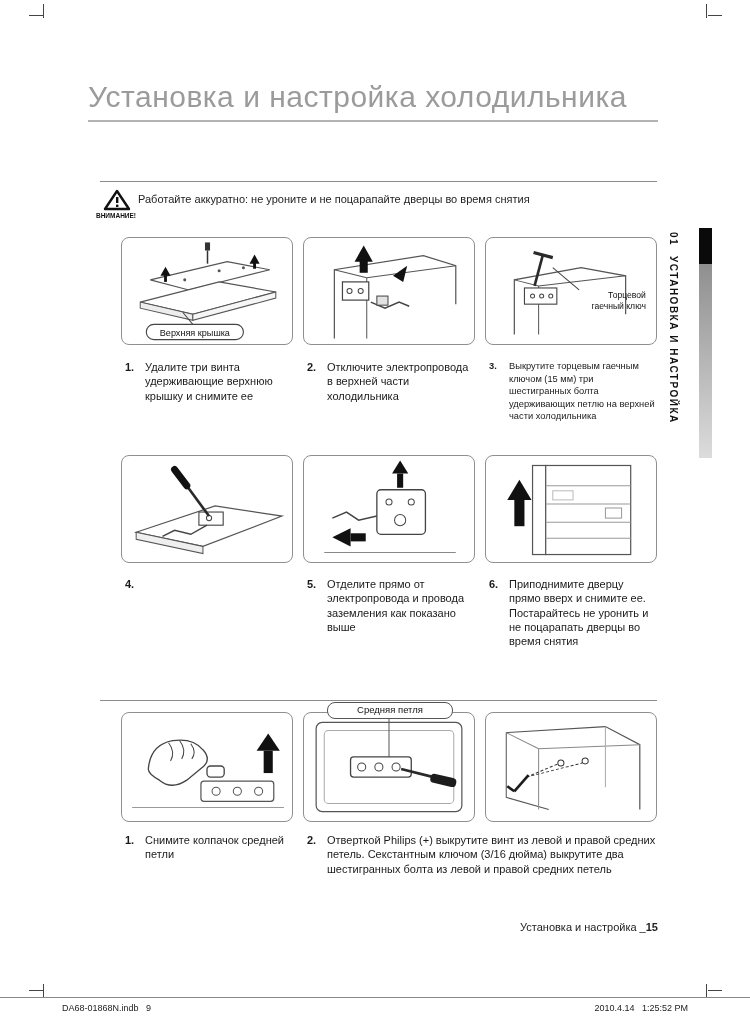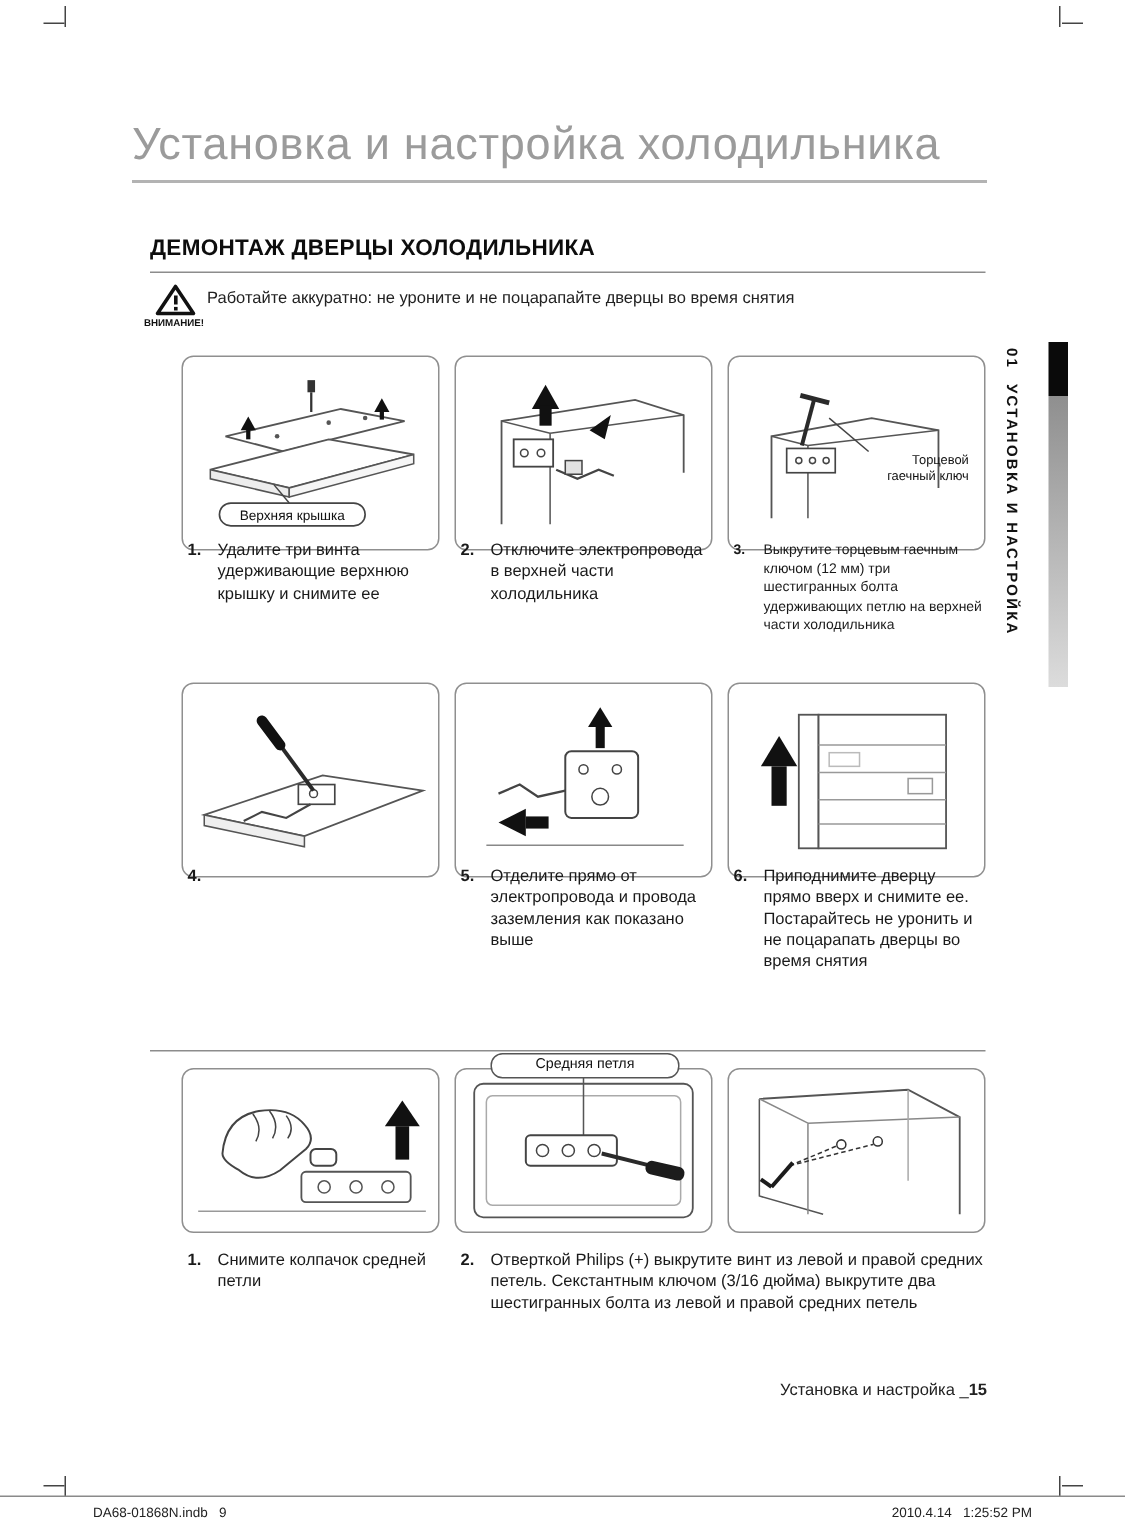--- a/index.html
+++ b/index.html
@@ -18,21 +18,21 @@
   
   .warn-icon{position:absolute;left:103px;top:189px;}
   .warn-label{position:absolute;left:95px;top:212px;width:42px;font-size:6.5px;font-weight:bold;text-align:center;color:#111;}
   .warn-text{position:absolute;left:138px;top:193px;width:505px;font-size:11px;color:#222;}
   
   .side-tab-bar{position:absolute;left:699px;top:228px;width:13px;height:230px;
     background:linear-gradient(to bottom,#0a0a0a 0px,#0a0a0a 36px,#8f8f8f 36px,#dcdcdc 230px);}
   .side-tab-text{position:absolute;left:668px;top:232px;height:222px;display:flex;flex-direction:column;align-items:center;gap:10px;}
   .side-tab-text span{writing-mode:vertical-rl;font-size:10px;font-weight:bold;letter-spacing:1.5px;color:#111;}
   
-  .fig-box{position:absolute;width:172px;height:130px;border:1.5px solid #8f8f8f;border-radius:8px;background:#fff;box-sizing:border-box;}
+  .fig-box{position:absolute;width:172px;height:108px;border:1.5px solid #8f8f8f;border-radius:8px;background:#fff;box-sizing:border-box;}
   .fig-box svg{display:block;width:100%;height:100%;}
   .fig-wide{height:110px;}
   
   .step{position:absolute;display:flex;font-size:11px;line-height:1.3;color:#1a1a1a;}
   .step .sn{flex:none;width:20px;font-weight:bold;}
   .step .st{flex:1;}
   .step.small{font-size:9.3px;line-height:1.35;}
   
   .hinge-callout{position:absolute;left:327px;top:702px;width:124px;height:15px;background:#fff;border:1px solid #555;border-radius:8px;font-size:9.5px;text-align:center;line-height:14px;color:#111;z-index:3;}
   
@@ -54,21 +54,20 @@
   <div class="crop" style="left:706px;top:4px;width:1px;height:14px"></div>
   <div class="crop" style="left:708px;top:15px;width:14px;height:1px"></div>
   <div class="crop" style="left:43px;top:984px;width:1px;height:14px"></div>
   <div class="crop" style="left:29px;top:990px;width:14px;height:1px"></div>
   <div class="crop" style="left:706px;top:984px;width:1px;height:14px"></div>
   <div class="crop" style="left:708px;top:990px;width:14px;height:1px"></div>
 
   <div class="doc-title">Установка и настройка холодильника</div>
   <div class="title-rule"></div>
 
-  <div class="sec-head" style="top:157px">ДЕМОНТАЖ ДВЕРЦЫ ХОЛОДИЛЬНИКА</div>
   <div class="sec-rule" style="top:181px"></div>
 
   <div class="warn-icon">
     <svg width="28" height="22" viewBox="0 0 28 22">
       <polygon points="14,2 26,20 2,20" fill="#fff" stroke="#111" stroke-width="2.4" stroke-linejoin="round"></polygon>
       <rect x="13" y="8" width="2.4" height="6" fill="#111"></rect>
       <rect x="13" y="15.6" width="2.4" height="2.4" fill="#111"></rect>
     </svg>
   </div>
   <div class="warn-label">ВНИМАНИЕ!</div>
@@ -139,21 +138,21 @@
   <div class="step" style="left:125px;top:360px;width:166px">
     <span class="sn">1.</span>
     <span class="st">Удалите три винта удерживающие верхнюю крышку и снимите ее</span>
   </div>
   <div class="step" style="left:307px;top:360px;width:166px">
     <span class="sn">2.</span>
     <span class="st">Отключите электропровода в верхней части холодильника</span>
   </div>
   <div class="step small" style="left:489px;top:360px;width:166px">
     <span class="sn">3.</span>
-    <span class="st">Выкрутите торцевым гаечным ключом (12 мм) три шестигранных болта удерживающих петлю на верхней части холодильника</span>
+    <span class="st">Выкрутите торцевым гаечным ключом (15 мм) три шестигранных болта удерживающих петлю на верхней части холодильника</span>
   </div>
 
   <div class="fig-box" style="left:121px;top:455px">
     <svg viewBox="0 0 168 102">
       <polygon points="14,74 92,48 158,58 80,88" fill="#fff" stroke="#555" stroke-width="1.2"></polygon>
       <polygon points="14,74 80,88 80,95 14,81" fill="#efefef" stroke="#555" stroke-width="1"></polygon>
       <rect x="76" y="54" width="24" height="13" fill="#fff" stroke="#444" stroke-width="1.1"></rect>
       <circle cx="86" cy="60" r="2.6" fill="none" stroke="#444"></circle>
       <polyline points="84,67 68,76 52,72 40,78" fill="none" stroke="#444" stroke-width="1.4"></polyline>
       <line x1="86" y1="58" x2="64" y2="28" stroke="#2a2a2a" stroke-width="2.6"></line>

